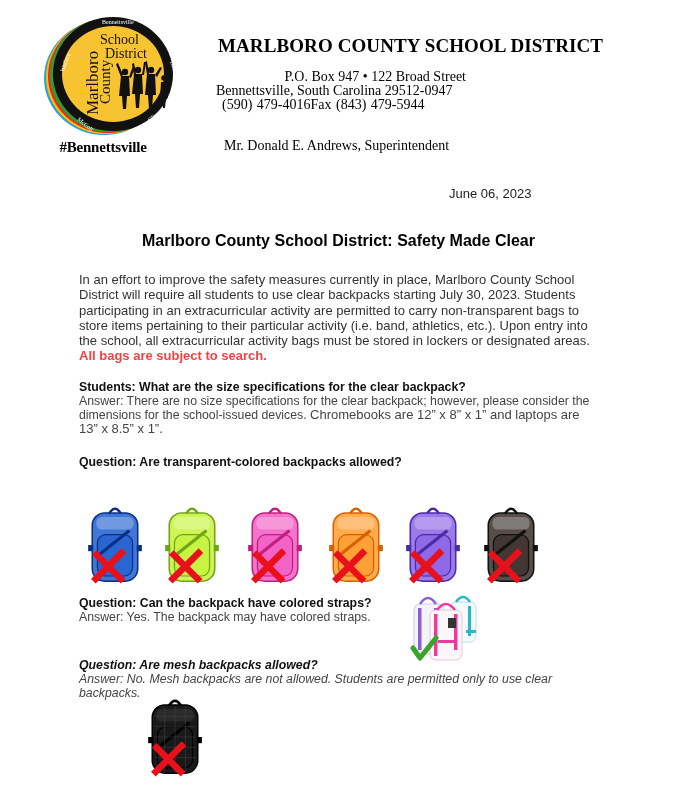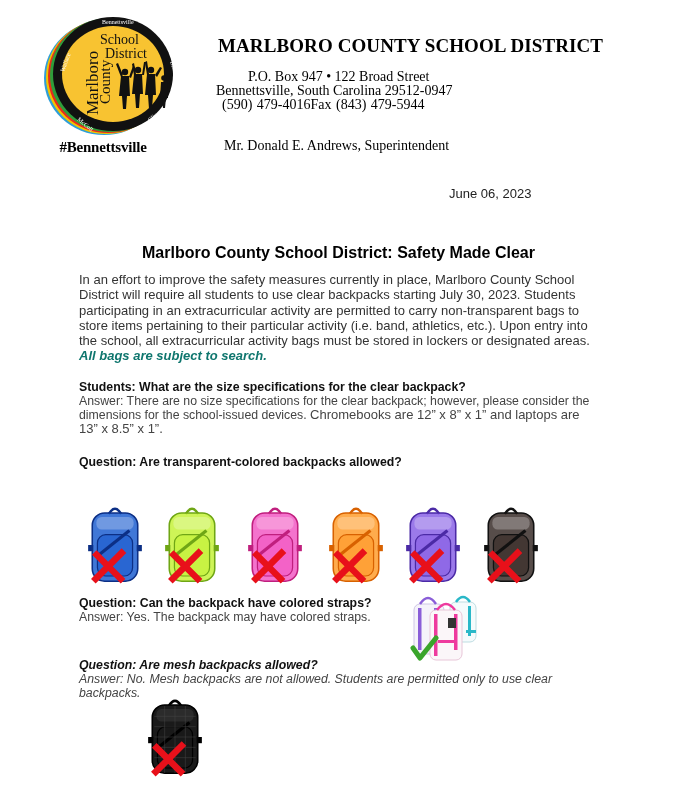--- a/index.html
+++ b/index.html
@@ -7,31 +7,31 @@
   .abs { position: absolute; }
   .serif { font-family: "Liberation Serif", "DejaVu Serif", serif; }
   .sans { font-family: "Liberation Sans", "DejaVu Sans", sans-serif; }
 
   
   #logo { left: 30px; top: 12px; width: 160px; height: 128px; }
   #hashtag { left: 33px; top: 139px; width: 140px; text-align: center; font-size: 15px; font-weight: bold; letter-spacing: -0.2px; }
   #district-name { left: 218px; top: 35px; font-size: 19px; font-weight: bold; letter-spacing: 0.1px; text-align: center; }
   #address { left: 216px; top: 70px; width: 250px; font-size: 14px; line-height: 14px; }
   #address div { white-space: nowrap; }
-  #addr1 { padding-left: 32px; }
+  #addr1 { padding-left: 32px; text-align: right; }
   #addr3 { padding-left: 6px; word-spacing: 1px; }
   #addr3 .fax { }
   #superintendent { left: 224px; top: 138px; font-size: 14px; }
 
   #date { left: 449px; top: 186px; font-size: 13px; color: #222; text-align: right; }
 
-  #title { left: 0; width: 677px; top: 232px; text-align: center; font-size: 16px; font-weight: bold; margin-top: 12px; }
+  #title { left: 0; width: 677px; top: 232px; text-align: center; font-size: 16px; font-weight: bold; }
 
   #intro { left: 79px; top: 272px; width: 520px; font-size: 13px; line-height: 15.3px; color: #333; }
-  #intro .emph { font-weight: bold; font-style: italic; color: #0f766e; }
+  #intro .emph { font-weight: bold; color: #ef4444; }
 
   .q { font-size: 12.3px; font-weight: bold; color: #111; line-height: 14px; white-space: nowrap; }
   .a { font-size: 12.3px; color: #444; line-height: 14px; }
   .a .big { font-size: 13px; }
 
   #qa1 { left: 79px; top: 380px; width: 520px; }
   #qa2 { left: 79px; top: 455px; width: 490px; }
   #qa3 { left: 79px; top: 596px; width: 320px; }
   #qa4 { left: 79px; top: 658px; width: 490px; font-style: italic; }
 

